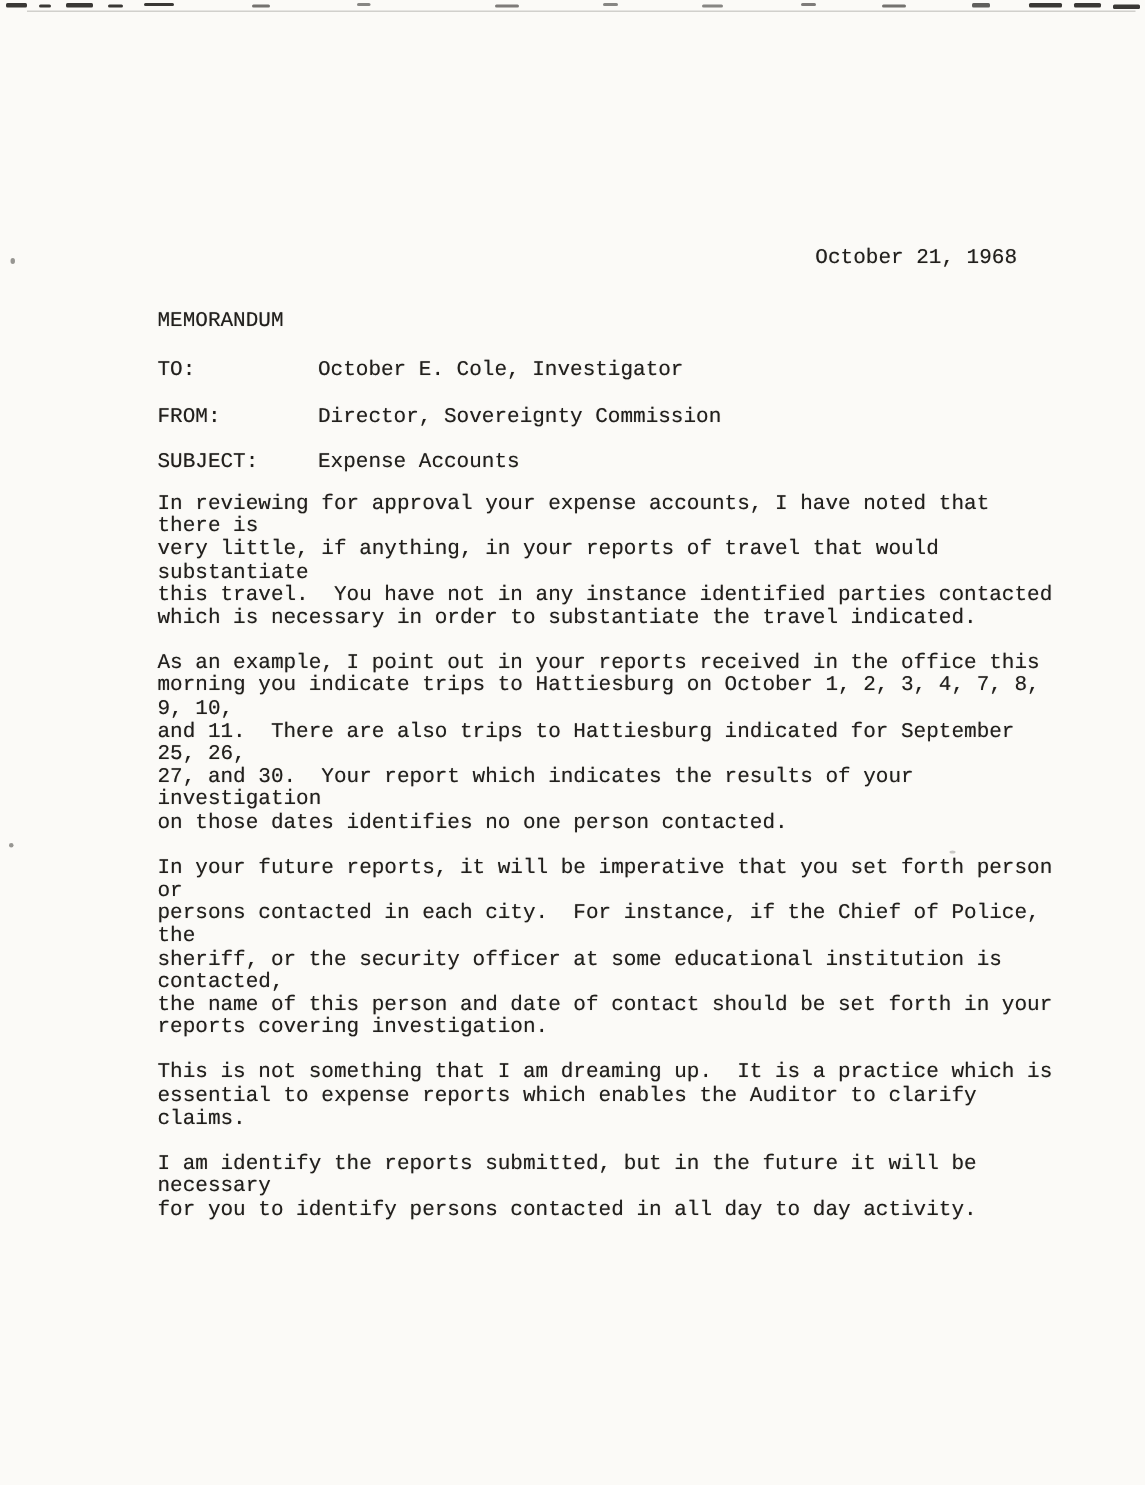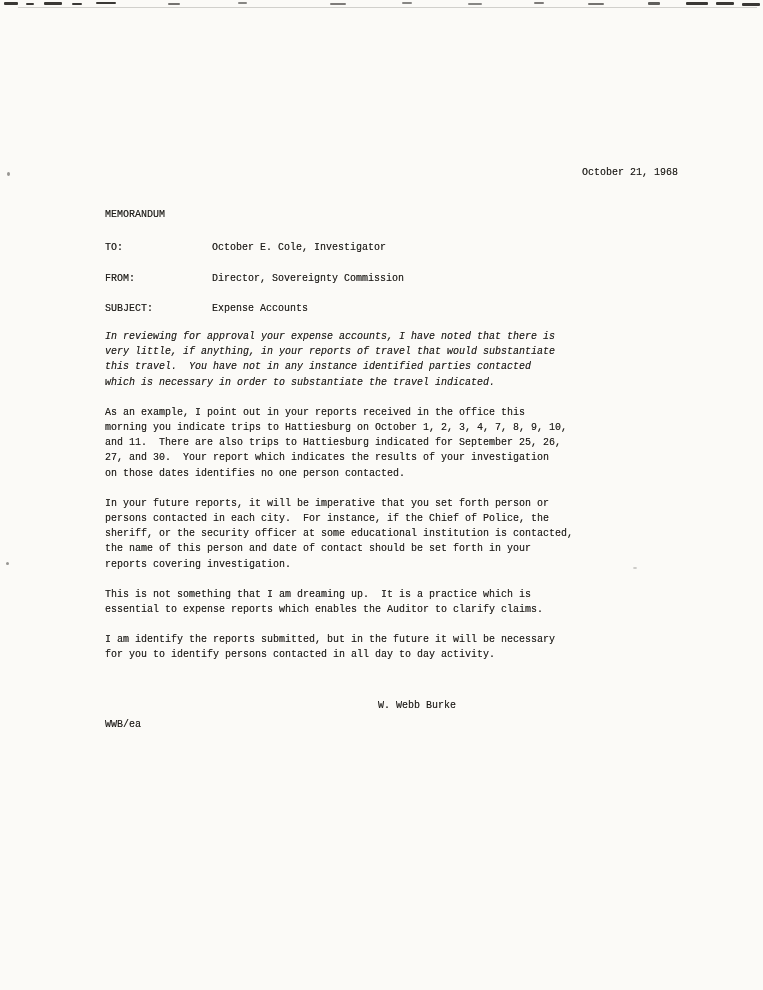--- a/index.html
+++ b/index.html
@@ -7,21 +7,21 @@
     padding: 0;
     background: #fbfaf7;
   }
   .page {
     position: relative;
     width: 763px;
     height: 848px;
     background: #fbfaf7;
     overflow: hidden;
     font-family: "Liberation Mono", "DejaVu Sans Mono", monospace;
-    font-size: 10px;
+    font-size: 14px;
     line-height: 15.2px;
     color: #211f1c;
     box-sizing: border-box;
     padding: 165px 58px 0 105px;
     text-shadow: 0 0 0.5px rgba(33,31,28,0.55);
   }
   
   .scan-edge { position: absolute; top: 0; left: 0; width: 763px; height: 14px; }
   .top-line {
     position: absolute; top: 7px; left: 18px; right: 6px; height: 1px;
@@ -43,21 +43,20 @@
     display: grid;
     grid-template-columns: 107px 1fr;
     row-gap: 15px;
   }
   .body-text p {
     margin: 15px 0 0 0;
     white-space: pre-wrap;
   }
   .body-text p.first {
     margin-top: 13px;
-    font-style: italic;
   }
   .signature {
     margin-top: 35px;
     margin-left: 273px;
     white-space: pre;
   }
   .initials {
     margin-top: 4px;
     white-space: pre;
   }

